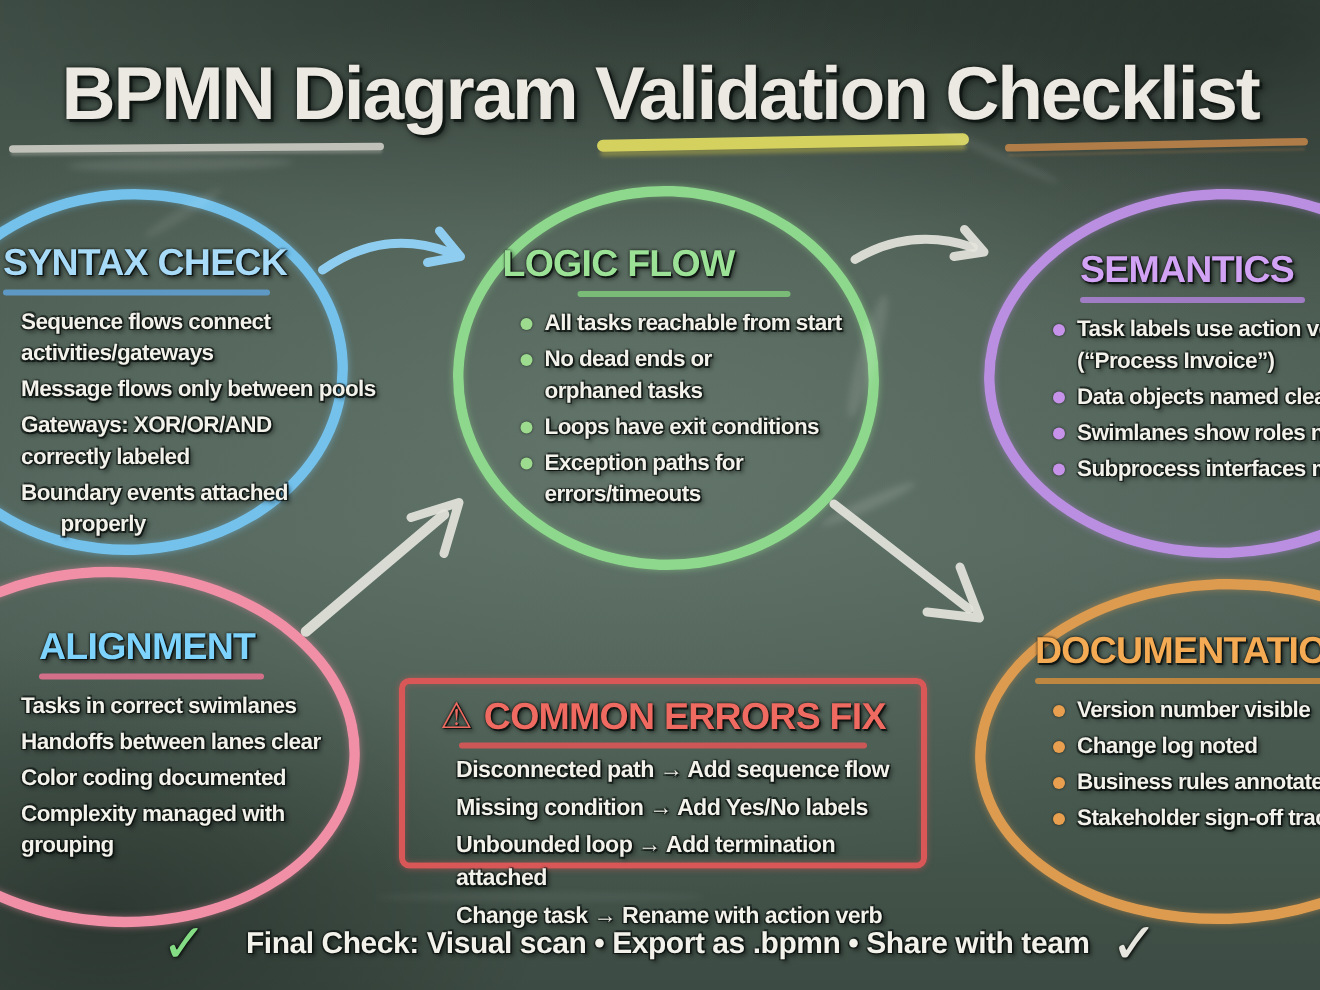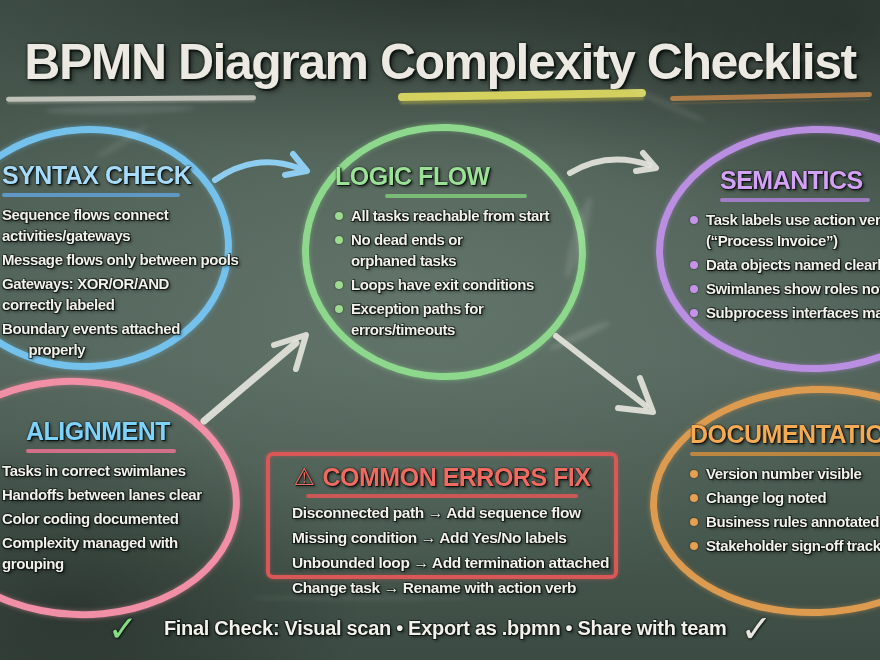--- a/index.html
+++ b/index.html
@@ -34,21 +34,21 @@
   #c-syntax{left:-58px;top:126px;width:276px;height:230px;border:7px solid #74c2ec;transform:rotate(-3deg);box-shadow:0 0 5px rgba(116,194,236,.55),inset 0 0 5px rgba(116,194,236,.45);}
   #c-logic{left:302px;top:124px;width:270px;height:242px;border:7px solid #8ed88d;transform:rotate(2deg);box-shadow:0 0 5px rgba(142,216,141,.55),inset 0 0 5px rgba(142,216,141,.45);}
   #c-semantics{left:656px;top:126px;width:305px;height:232px;border:7px solid #ba8fe2;transform:rotate(-2deg);box-shadow:0 0 5px rgba(186,143,226,.55),inset 0 0 5px rgba(186,143,226,.45);}
   #c-alignment{left:-84px;top:378px;width:310px;height:226px;border:7px solid #f08fa6;transform:rotate(3deg);box-shadow:0 0 5px rgba(240,143,166,.55),inset 0 0 5px rgba(240,143,166,.45);}
   #c-documentation{left:650px;top:386px;width:318px;height:216px;border:7px solid #dd9b50;transform:rotate(-2deg);box-shadow:0 0 5px rgba(221,155,80,.55),inset 0 0 5px rgba(221,155,80,.45);}
 
   .section{position:absolute;z-index:3;}
   .section h2{margin:0;font-size:25px;letter-spacing:-.5px;font-weight:bold;
     text-shadow:0 0 2px rgba(0,0,0,.9),1px 1px 0 rgba(15,24,20,.85),2px 2px 3px rgba(0,0,0,.55);}
   .h-underline{height:4px;border-radius:3px;margin-top:3px;opacity:.9;}
-  ul.items{list-style:none;margin:7px 0 0 0;padding:0;}
+  ul.items{list-style:none;margin:7px 0 0 12px;padding:0;}
   ul.items li{display:flex;align-items:flex-start;margin-bottom:3px;}
   ul.items .txt{white-space:pre-wrap;font-size:15px;line-height:21px;letter-spacing:-.4px;}
   ul.items .dot{width:8px;height:8px;border-radius:50%;flex-shrink:0;margin:7px 8px 0 0;box-shadow:0 0 2px rgba(0,0,0,.6);}
 
   #sec-syntax{left:2px;top:161px;width:255px;}
   #sec-syntax h2{color:#a8dbf8;}
   #sec-syntax .h-underline{width:178px;background:#5f9fd0;}
   #sec-logic{left:335px;top:162px;width:242px;}
   #sec-logic h2{text-align:left;color:#9be297;}
   #sec-logic .h-underline{width:142px;background:#7cc47a;margin-left:auto;margin-right:auto;}
@@ -63,37 +63,37 @@
   #sec-documentation{left:690px;top:420px;width:300px;}
   #sec-documentation h2{color:#f5ab54;}
   #sec-documentation .h-underline{width:206px;background:#c98b3f;}
   #sec-documentation .dot{background:#e8a050;}
 
   #sec-errors{left:266px;top:452px;width:352px;height:127px;box-sizing:border-box;
     border:4px solid #d95757;border-radius:7px;box-shadow:0 0 4px rgba(217,87,87,.5),inset 0 0 4px rgba(217,87,87,.4);}
   #sec-errors h2{text-align:center;color:#ef6a60;margin-top:7px;}
   #sec-errors .warn-icon{font-size:24px;margin-right:8px;vertical-align:1px;}
   #sec-errors .h-underline{width:272px;background:#d95757;margin:2px auto 4px auto;}
-  #sec-errors ul.items{margin-top:3px;padding-left:22px;text-align:right;}
+  #sec-errors ul.items{margin-top:3px;padding-left:22px;}
   #sec-errors ul.items .txt{font-size:15.5px;line-height:22px;}
 
   #footer{position:absolute;top:607px;left:0;width:100%;text-align:center;z-index:3;}
   #footer .check-green{color:#84dc84;font-size:36px;font-weight:bold;vertical-align:-6px;margin-right:10px;
     text-shadow:0 0 3px rgba(0,0,0,.7),1px 1px 2px rgba(0,0,0,.6);}
   #footer .footer-text{font-size:20px;letter-spacing:-.3px;}
   #footer .check-white{color:#e6e5de;font-size:38px;font-weight:bold;vertical-align:-7px;margin-left:14px;
     text-shadow:0 0 3px rgba(0,0,0,.7),1px 1px 2px rgba(0,0,0,.6);}
 
   .arrow{position:absolute;z-index:2;}
   .smudge{position:absolute;z-index:1;border-radius:50%;filter:blur(2px);}
 </style>
 </head>
 <body>
 
-<div id="main-title">BPMN Diagram Complexity Checklist</div>
+<div id="main-title">BPMN Diagram Validation Checklist</div>
 <div class="title-underline" id="u-white"></div>
 <div class="title-underline" id="u-yellow"></div>
 <div class="title-underline" id="u-orange"></div>
 
 <div class="circle" id="c-syntax"></div>
 <div class="circle" id="c-logic"></div>
 <div class="circle" id="c-semantics"></div>
 <div class="circle" id="c-alignment"></div>
 <div class="circle" id="c-documentation"></div>
 

